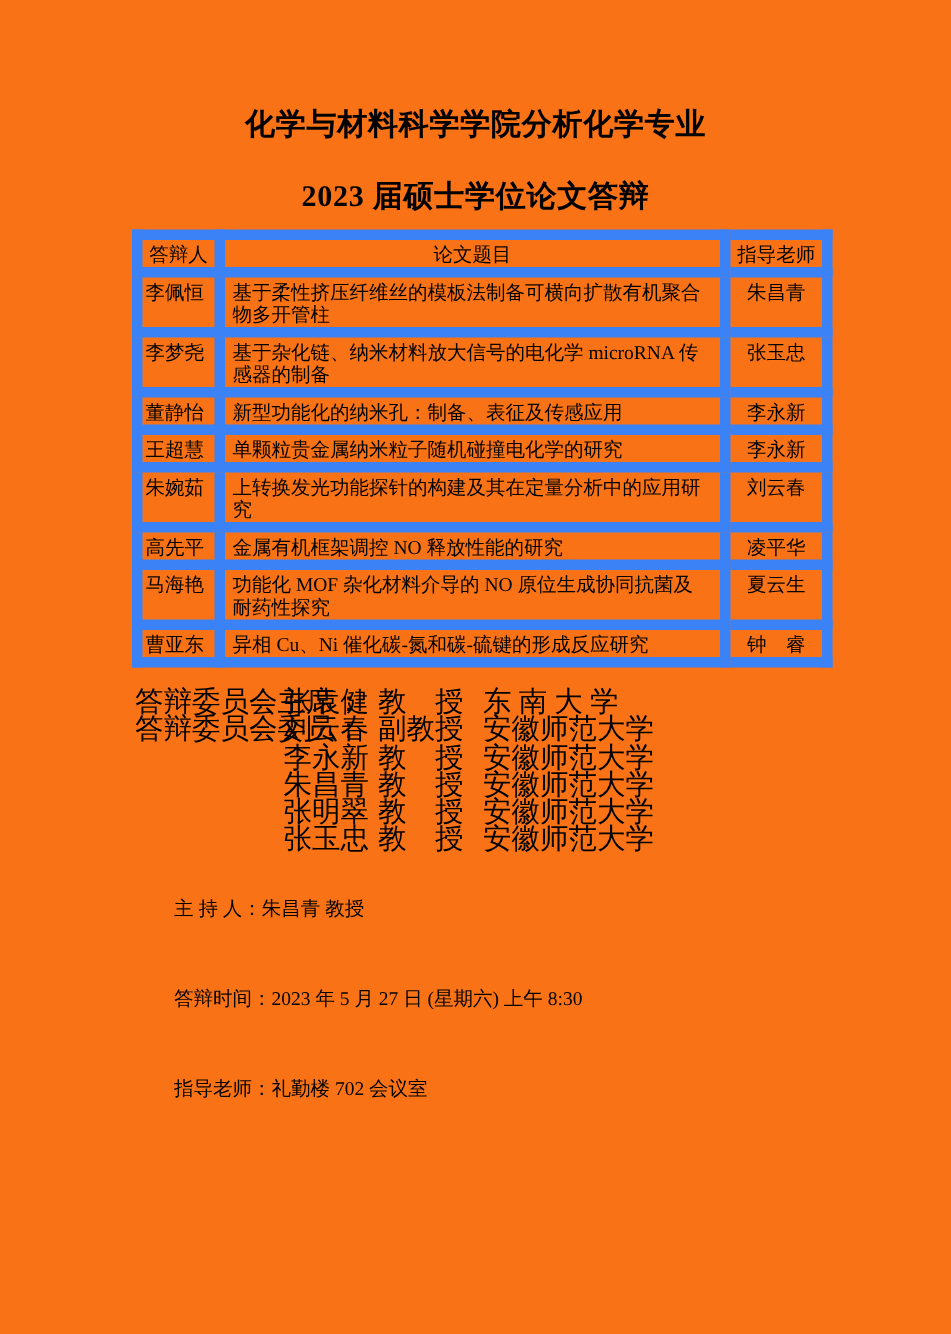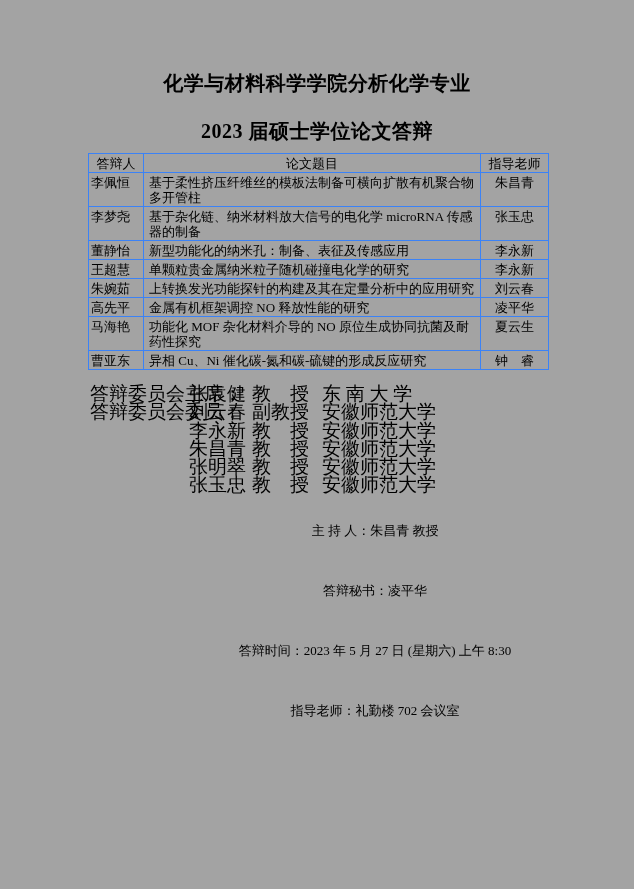--- a/index.html
+++ b/index.html
@@ -2,21 +2,21 @@
 <html><head>
 <meta charset="utf-8">
 <style>
   html, body { margin: 0; padding: 0; background: #ffffff; }
   body {
     width: 634px; height: 889px;
     font-family: "Liberation Serif", "DejaVu Serif", serif;
     color: #000000;
     overflow: hidden;
   }
-  .page { position: relative; width: 634px; height: 889px; background: #a3a3a3; }
+  .page { position: relative; width: 634px; height: 889px; background: #f97316; }
 
   .doc-title {
     text-align: center;
     font-size: 20px;
     font-weight: bold;
     line-height: 22px;
     letter-spacing: 0.5px;
   }
   .doc-title.first { padding-top: 72px; }
   .doc-title.second { margin-top: 26px; }
@@ -26,21 +26,21 @@
     border-collapse: collapse;
     table-layout: fixed;
     width: 460px;
     font-size: 13px;
     line-height: 15px;
   }
   .defense-table col.col-defender { width: 55px; }
   .defense-table col.col-title    { width: 337px; }
   .defense-table col.col-advisor  { width: 68px; }
   .defense-table th, .defense-table td {
-    border: 1px solid #3b82f6;
+    border: 7px solid #3b82f6;
     font-weight: normal;
     vertical-align: top;
     padding: 2px 2px 1px 2px;
     margin-top: 48px;
   }
   .defense-table th { text-align: center; }
   .defense-table td.cell-defender { }
   .defense-table td.cell-title { text-align: left; padding-left: 5px; padding-right: 6px; }
   .defense-table td.cell-advisor { text-align: center; }
 
@@ -50,21 +50,21 @@
   }
   .committee-row { display: flex; line-height: 18.3px; white-space: pre; }
   .c-label { width: 99px; }
   .c-name  { width: 63px; }
   .c-title { width: 70px; }
 
   .details {
     margin: 10px 0 0 90px;
     font-size: 13px;
   }
-  .detail-row { line-height: 16px; margin-top: 12px; white-space: pre; text-align: center; }
+  .detail-row { line-height: 16px; margin-top: 12px; white-space: pre; }
 </style>
 </head>
 <body>
 
 <div class="page">
 
   <div class="doc-title first">化学与材料科学学院分析化学专业</div>
 
   <div class="doc-title second">2023 届硕士学位论文答辩</div>
 
@@ -178,23 +178,20 @@
         <span class="c-univ">安徽师范大学</span>
       </div>
     </div>
 
   <div class="details">
 
       <div class="detail-row">
         <span class="d-label">主 持 人：</span><span class="d-value">朱昌青 教授</span>
       </div>
 
-      <div class="detail-row">
-        <span class="d-label">答辩秘书：</span><span class="d-value">凌平华</span>
-      </div>
 
       <div class="detail-row">
         <span class="d-label">答辩时间：</span><span class="d-value">2023 年 5 月 27 日 (星期六) 上午 8:30</span>
       </div>
 
       <div class="detail-row">
         <span class="d-label">指导老师：</span><span class="d-value">礼勤楼 702 会议室</span>
       </div>
     </div>
 

